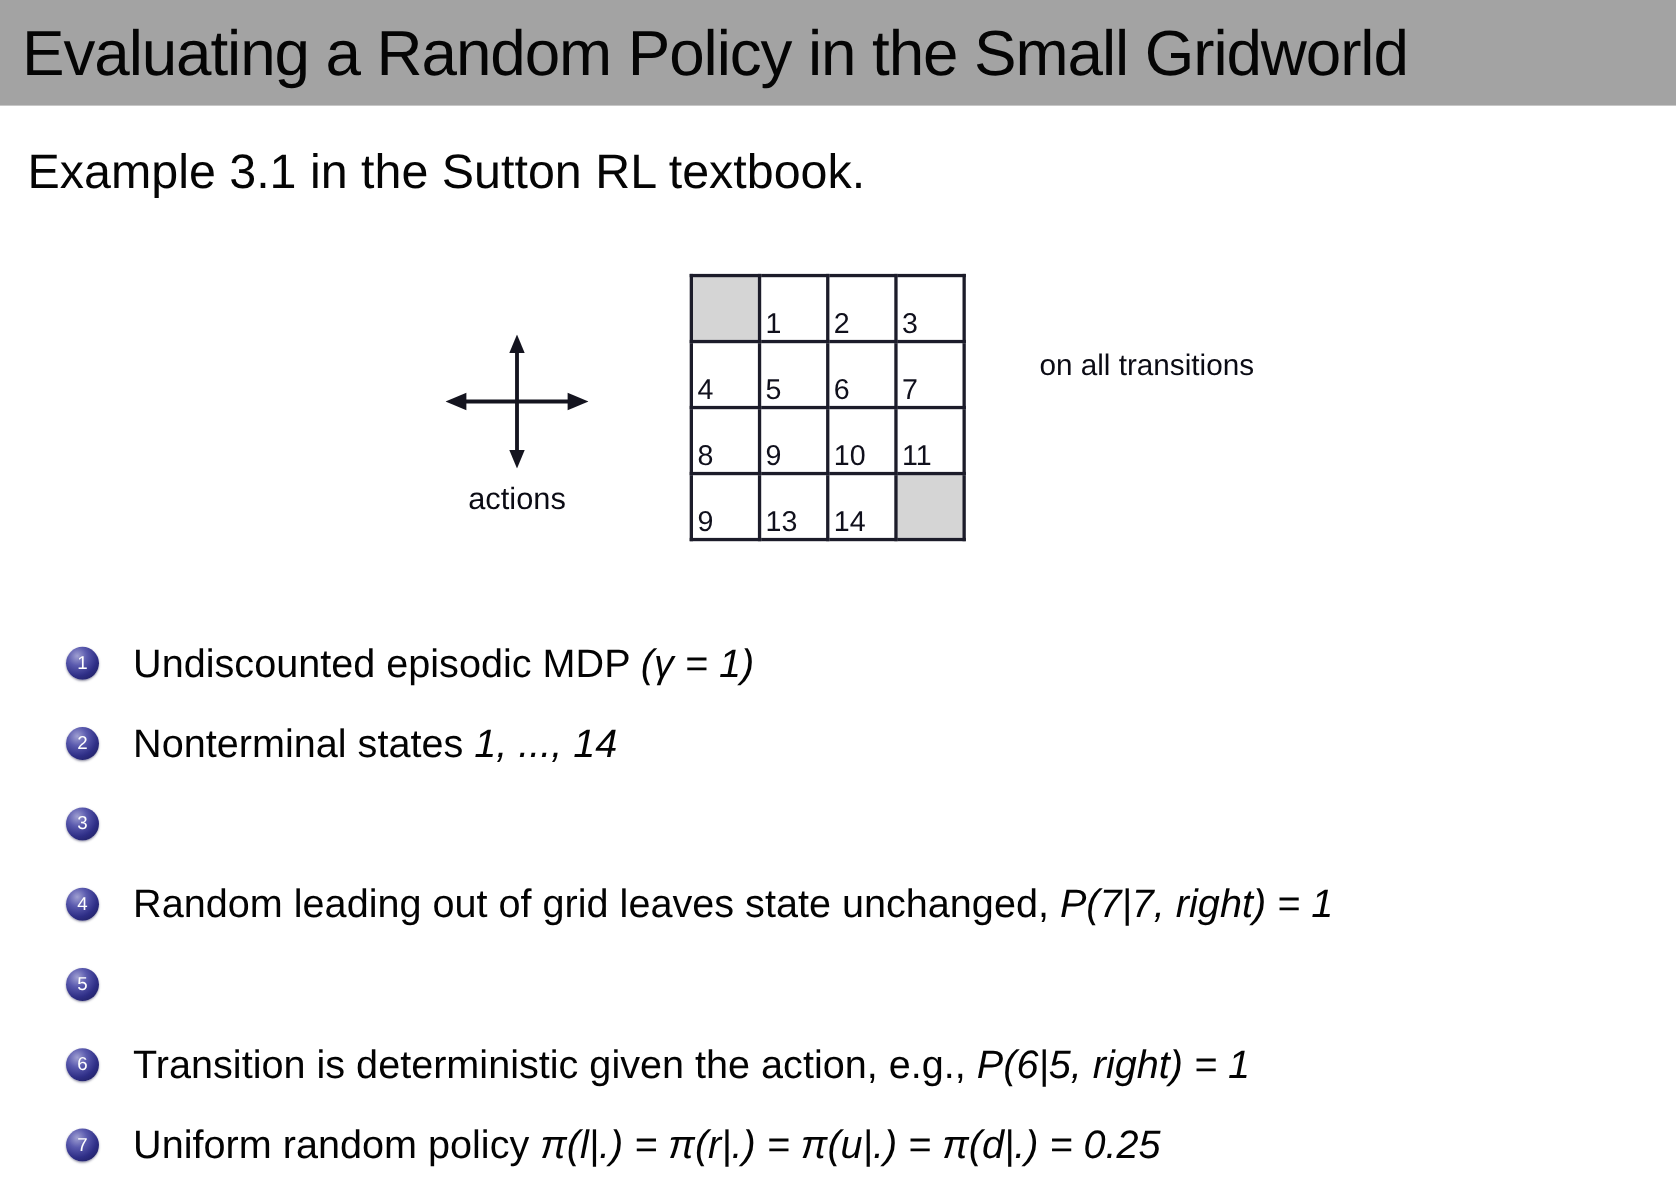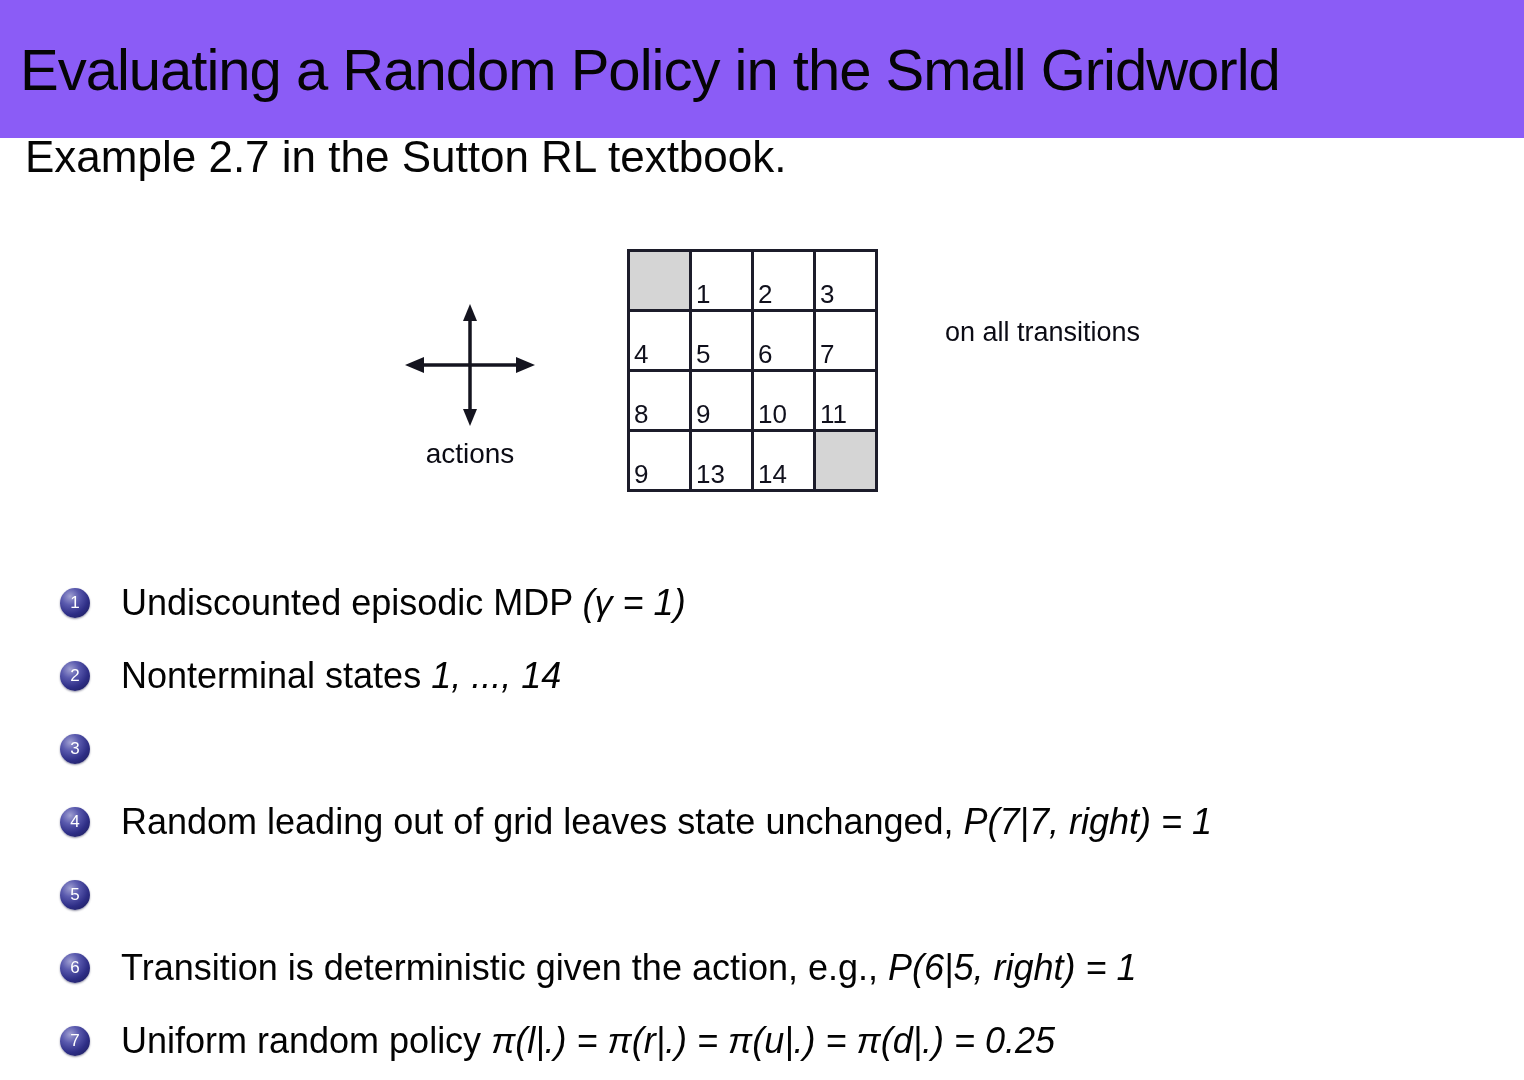--- a/index.html
+++ b/index.html
@@ -3,22 +3,22 @@
 <meta charset="utf-8">
 <style>
   html,body { margin:0; padding:0; background:#ffffff; }
   .slide {
     position:relative; width:1524px; height:1080px;
     background:#ffffff; overflow:hidden;
     font-family:"Liberation Sans","DejaVu Sans",sans-serif;
     color:#000000;
   }
   .titlebar {
-    position:absolute; top:0; left:0; width:100%; height:138px;
-    background:#8b5cf6; display:flex; align-items:center;
+    position:absolute; top:0; left:0; width:100%; height:96px;
+    background:#a3a3a3; display:flex; align-items:center;
   }
   .titlebar h1 {
     margin:0 0 0 20px; font-size:58px; font-weight:500;
     letter-spacing:-1px; color:#050505; white-space:nowrap;
   }
   .subtitle {
     position:absolute; left:25px; top:132px; margin:0;
     font-size:44px; font-weight:400; color:#050505; white-space:nowrap;
   }
   
@@ -73,21 +73,21 @@
 </style>
 </head>
 <body>
 
 <div class="slide">
 
   <header class="titlebar">
     <h1>Evaluating a Random Policy in the Small Gridworld</h1>
   </header>
 
-  <p class="subtitle">Example 2.7 in the Sutton RL textbook.</p>
+  <p class="subtitle">Example 3.1 in the Sutton RL textbook.</p>
 
   <div class="actions-fig">
     <svg width="130" height="122" viewBox="0 0 130 122" aria-hidden="true">
       <line class="cross-stroke" x1="65" y1="15" x2="65" y2="107"></line>
       <line class="cross-stroke" x1="14" y1="61" x2="116" y2="61"></line>
       <polygon class="cross-head" points="65,0 58,17 72,17"></polygon>
       <polygon class="cross-head" points="65,122 58,105 72,105"></polygon>
       <polygon class="cross-head" points="0,61 19,53 19,69"></polygon>
       <polygon class="cross-head" points="130,61 111,53 111,69"></polygon>
     </svg>

